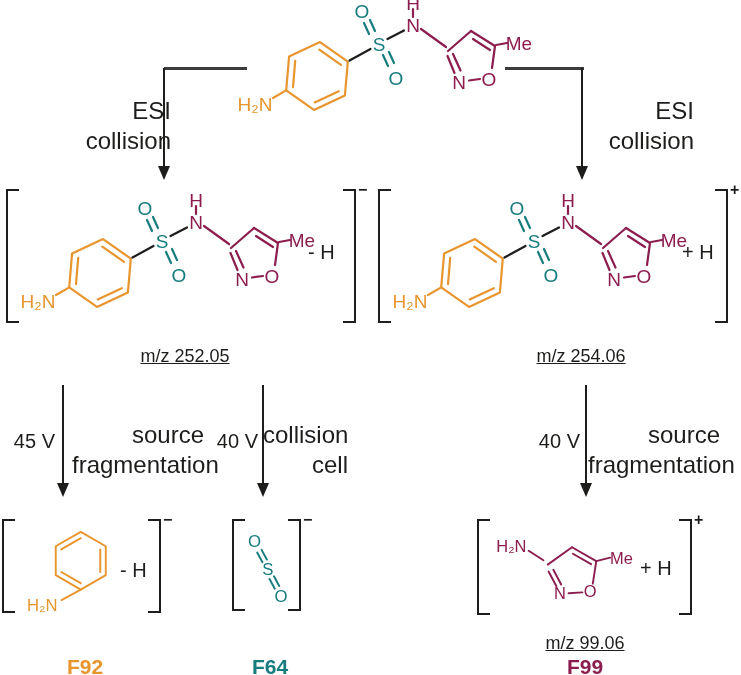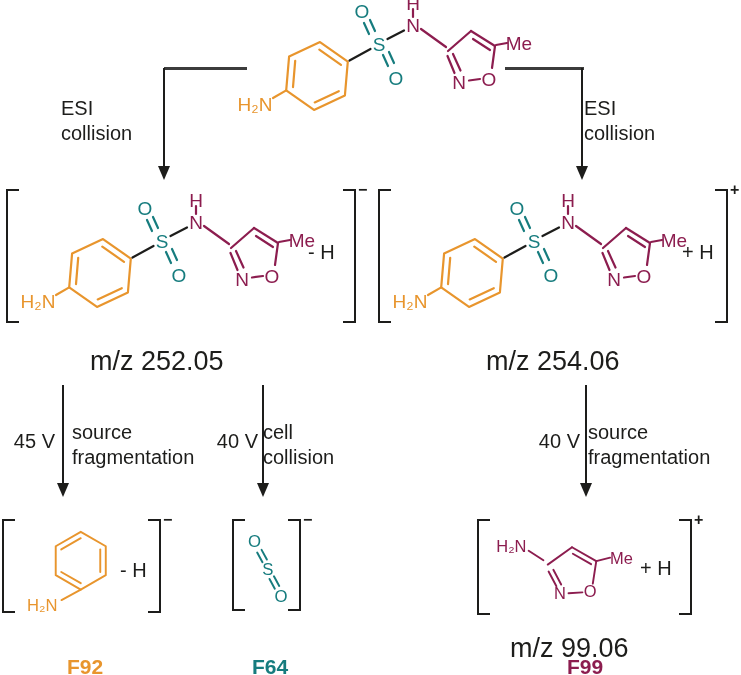--- a/index.html
+++ b/index.html
@@ -3,22 +3,22 @@
 <meta charset="utf-8">
 <style>
   :root{
     --c-aniline:#E8952D; --c-sulfonyl:#167C7E; --c-isoxazole:#8C1D4F;
     --c-ink:#1d1d1b; --c-connector:#3c3c3c;
   }
   html,body{margin:0;padding:0;background:#fff;}
   #scheme{position:relative;width:741px;height:675px;background:#ffffff;
     font-family:"Liberation Sans",sans-serif;color:var(--c-ink);overflow:hidden;}
   .abs{position:absolute;}
-  .txt{font-size:20px;line-height:1.25;text-align:left;color:var(--c-ink);}
-  .mz{font-size:27px;color:var(--c-ink);}
+  .txt{font-size:24px;line-height:1.25;text-align:right;color:var(--c-ink);}
+  .mz{font-size:18px;text-align:center;color:var(--c-ink);text-decoration:underline;}
   .fcode{font-size:21px;font-weight:bold;text-align:center;}
   .vlabel{font-size:20px;text-align:right;}
   
   .brk{position:absolute;top:0;bottom:0;width:11px;}
   .brk.l{border:2.5px solid var(--c-ink);border-right:none;}
   .brk.r{border:2.5px solid var(--c-ink);border-left:none;}
   .charge{position:absolute;font-size:16px;font-weight:bold;color:var(--c-ink);}
   .adduct{position:absolute;font-size:20px;color:var(--c-ink);white-space:nowrap;}
   
   .hline{position:absolute;height:0;border-top:3px solid var(--c-connector);}
@@ -136,22 +136,22 @@
     <div>source</div>
     <div>fragmentation</div>
   </div>
 
   <svg class="abs varrow" style="left:255px;top:385px" width="16" height="112">
     <line x1="8" y1="0" x2="8" y2="99"></line>
       <polygon points="2,98 14,98 8,112"></polygon>
   </svg>
   <div class="abs vlabel" style="left:203px;top:430px;width:55px">40 V</div>
   <div class="abs txt" style="left:263px;top:420px;width:85px">
+    <div>collision</div>
     <div>cell</div>
-    <div>collision</div>
   </div>
 
   <svg class="abs varrow" style="left:578px;top:385px" width="16" height="112">
     <line x1="8" y1="0" x2="8" y2="99"></line>
       <polygon points="2,98 14,98 8,112"></polygon>
   </svg>
   <div class="abs vlabel" style="left:525px;top:430px;width:55px">40 V</div>
   <div class="abs txt" style="left:588px;top:420px;width:132px">
     <div>source</div>
     <div>fragmentation</div>

